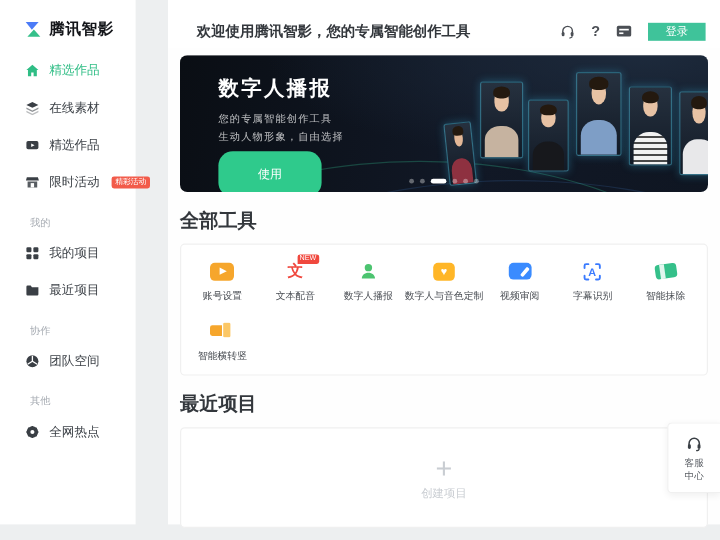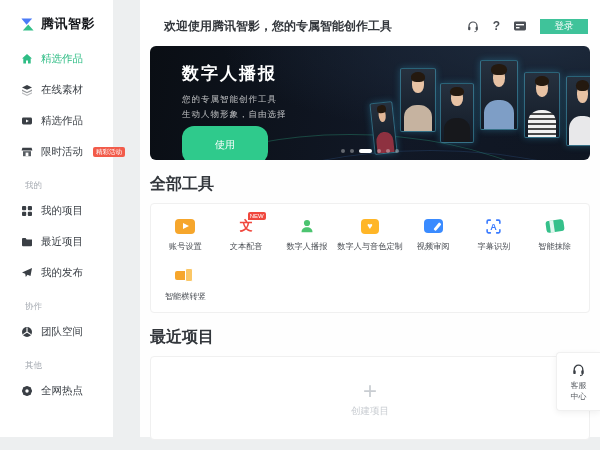--- a/index.html
+++ b/index.html
@@ -137,26 +137,20 @@
             <rect x="1" y="6.8" width="4.2" height="4.2" rx="1"></rect>
             <rect x="6.8" y="6.8" width="4.2" height="4.2" rx="1"></rect>
           </svg>
         <span>我的项目</span>
       </div>
       <div class="s-item">
         <svg width="12" height="12" viewBox="0 0 12 12" fill="currentColor">
             <path d="M1 3a1 1 0 0 1 1-1h2.6l1 1.4H11v5.8a1 1 0 0 1-1 1H2a1 1 0 0 1-1-1Z"></path>
           </svg>
         <span>最近项目</span>
-      </div>
-      <div class="s-item">
-        <svg width="12" height="12" viewBox="0 0 12 12" fill="currentColor">
-            <path d="M11 1 1 5.6l3.2 1.1.6 3.3 1.7-2.3 3 1.3Z"></path>
-          </svg>
-        <span>我的发布</span>
       </div>
 
       <div class="s-label">协作</div>
       <div class="s-item">
         <svg width="12" height="12" viewBox="0 0 12 12">
             <circle cx="6" cy="6" r="5" fill="currentColor"></circle>
             <path d="M6 1.4V6M6 6 2 8.6M6 6l4 2.6" stroke="#fff" stroke-width="1.1" fill="none"></path>
           </svg>
         <span>团队空间</span>
       </div>

